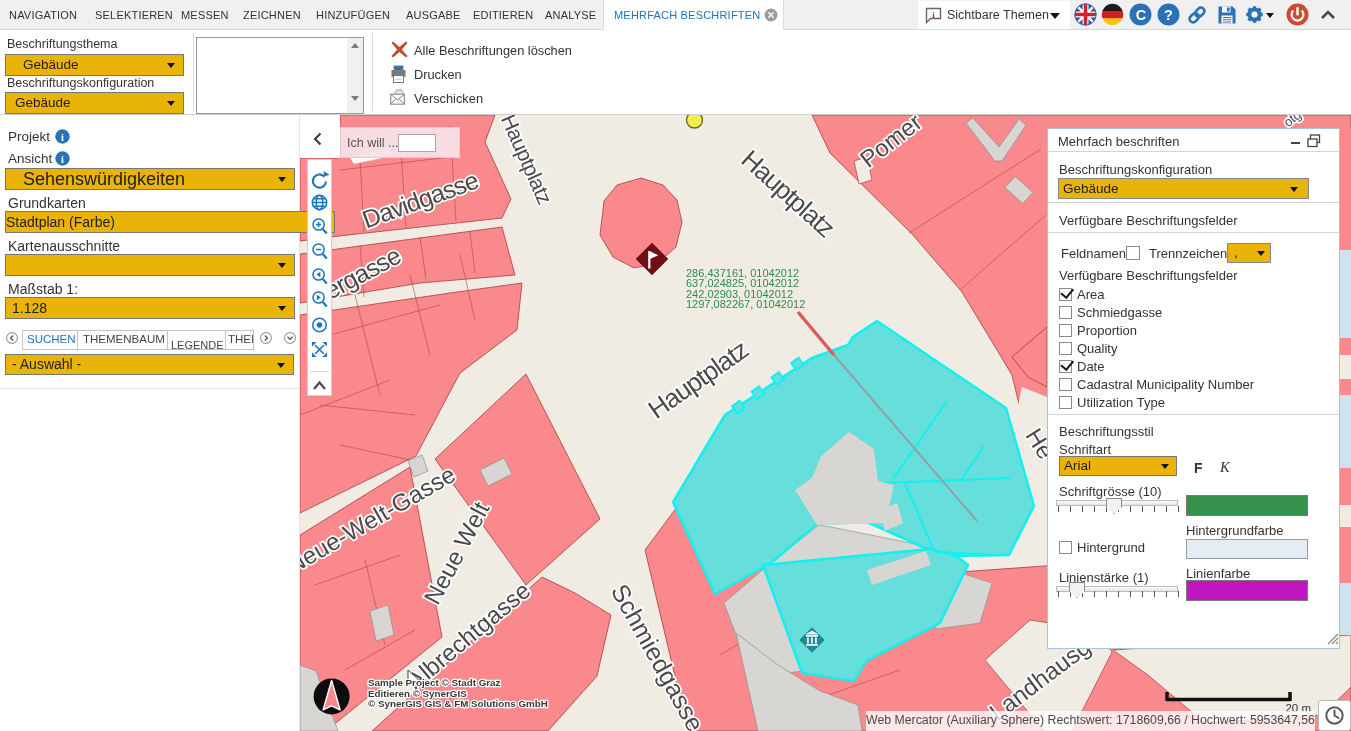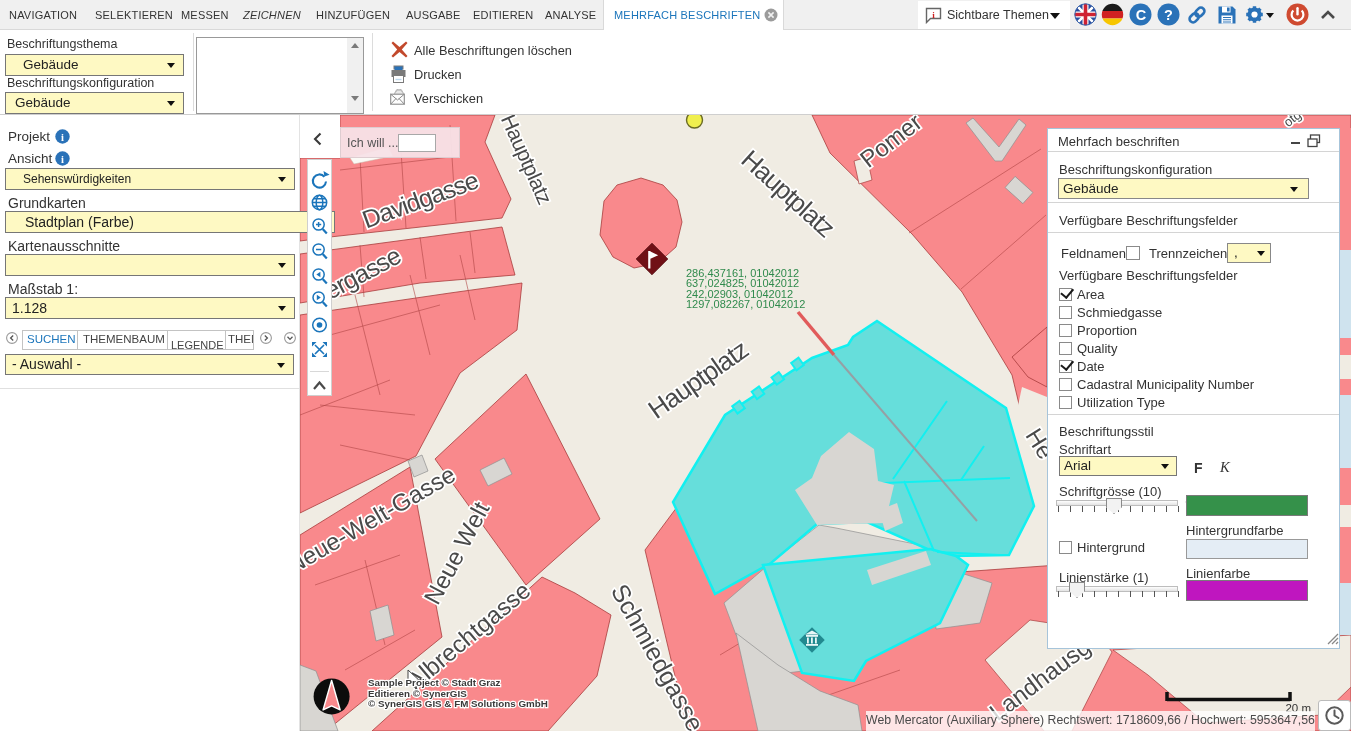--- a/index.html
+++ b/index.html
@@ -6,21 +6,21 @@
     font-family:"Liberation Sans", sans-serif;background:#fff;}
   .abs{position:absolute;}
   #page{position:relative;width:1351px;height:731px;}
   
   #topbar{position:absolute;left:0;top:0;width:1351px;height:30px;background:#f0f0f0;border-bottom:1px solid #d9d9d9;box-sizing:border-box;}
   .menuitem{position:absolute;top:9px;font-size:11px;color:#333;letter-spacing:0.2px;white-space:nowrap;}
   #activetab{position:absolute;left:603px;top:0;width:181px;height:30px;background:#fff;border-left:1px solid #d9d9d9;border-right:1px solid #d9d9d9;box-sizing:border-box;}
   
   #ribbon{position:absolute;left:0;top:30px;width:1351px;height:85px;background:#fff;border-bottom:1px solid #cfcfcf;box-sizing:border-box;}
   .rlbl{position:absolute;font-size:13.5px;color:#333;white-space:nowrap;}
-  .sel{position:absolute;background:#fef9c3;border:1px solid #767676;box-sizing:border-box;font-size:13.5px;color:#222;white-space:nowrap;overflow:hidden;}
+  .sel{position:absolute;background:#eab308;border:1px solid #767676;box-sizing:border-box;font-size:13.5px;color:#222;white-space:nowrap;overflow:hidden;}
   .selarr{position:absolute;right:8px;width:0;height:0;border-left:4.5px solid transparent;border-right:4.5px solid transparent;border-top:5px solid #111;}
   .vline{position:absolute;width:1px;background:#dcdcdc;}
   
   #leftpanel{position:absolute;left:0;top:115px;width:300px;height:616px;background:#fff;border-right:1px solid #e3e3e3;box-sizing:border-box;}
   .ck{position:absolute;width:13px;height:13px;border:1px solid #8a8a8a;background:#fff;box-sizing:border-box;}
   
   #dialog{position:absolute;left:1047px;top:128px;width:293px;height:521px;background:#fff;border:1px solid #a6c4da;box-sizing:border-box;font-size:13px;color:#333;}
   .dlbl{position:absolute;white-space:nowrap;color:#333;font-size:13px;}
   .hr{position:absolute;left:0;width:291px;height:1px;background:#d4d4d4;}
   .tick{position:absolute;width:10px;height:5.5px;border-left:2.1px solid #1a1a1a;border-bottom:2.1px solid #1a1a1a;transform:rotate(-50deg);}
@@ -233,25 +233,25 @@
         <text x="7.5" y="11.5" font-size="10.5" font-weight="bold" fill="#fff" text-anchor="middle" font-family="Liberation Serif">i</text>
       </svg>
 
 <div class="rlbl" style="left:8px;top:36px;">Ansicht</div>
 
 <svg class="abs" style="left:55px;top:36px;" width="15" height="15" viewBox="0 0 15 15">
         <circle cx="7.5" cy="7.5" r="7.2" fill="#2a72b8"></circle>
         <text x="7.5" y="11.5" font-size="10.5" font-weight="bold" fill="#fff" text-anchor="middle" font-family="Liberation Serif">i</text>
       </svg>
 
-<div class="sel" style="left:5px;top:53px;width:290px;height:22px;line-height:20px;padding-left:17px;font-size:12px;">Sehenswürdigkeiten<span class="selarr" style="top:8px;"></span></div>
+<div class="sel" style="left:5px;top:53px;width:290px;height:22px;line-height:20px;padding-left:17px;font-size:18px;">Sehenswürdigkeiten<span class="selarr" style="top:8px;"></span></div>
 
 <div class="rlbl" style="left:8px;top:80px;font-size:14px;">Grundkarten</div>
 
-<div class="sel" style="left:5px;top:96px;width:330px;height:22px;line-height:20px;padding-left:19px;font-size:14px;">Stadtplan (Farbe)<span class="selarr" style="top:8px;"></span></div>
+<div class="sel" style="left:5px;top:96px;width:330px;height:22px;line-height:20px;padding-left:0;font-size:14px;">Stadtplan (Farbe)<span class="selarr" style="top:8px;"></span></div>
 
 <div class="rlbl" style="left:8px;top:123px;font-size:14px;">Kartenausschnitte</div>
 
 <div class="sel" style="left:5px;top:139px;width:290px;height:22px;">
         <span class="selarr" style="top:8px;"></span>
       </div>
 
 <div class="rlbl" style="left:8px;top:166px;font-size:14px;">Maßstab 1:</div>
 
 <div class="sel" style="left:5px;top:182px;width:290px;height:22px;line-height:20px;padding-left:6px;font-size:14px;">1.128<span class="selarr" style="top:8px;"></span></div>
@@ -295,21 +295,21 @@
 <div id="topbar">
 
 <div id="activetab"></div>
 
 <div class="menuitem" style="left:9px;">NAVIGATION</div>
 
 <div class="menuitem" style="left:95px;">SELEKTIEREN</div>
 
 <div class="menuitem" style="left:181px;">MESSEN</div>
 
-<div class="menuitem" style="left:243px;font-style:italic;">ZEICHNEN</div>
+<div class="menuitem" style="left:243px;">ZEICHNEN</div>
 
 <div class="menuitem" style="left:316px;">HINZUFÜGEN</div>
 
 <div class="menuitem" style="left:406px;">AUSGABE</div>
 
 <div class="menuitem" style="left:473px;">EDITIEREN</div>
 
 <div class="menuitem" style="left:545px;">ANALYSE</div>
 
 <div class="menuitem" style="left:614px;color:#1b75bb;">MEHRFACH BESCHRIFTEN</div>

